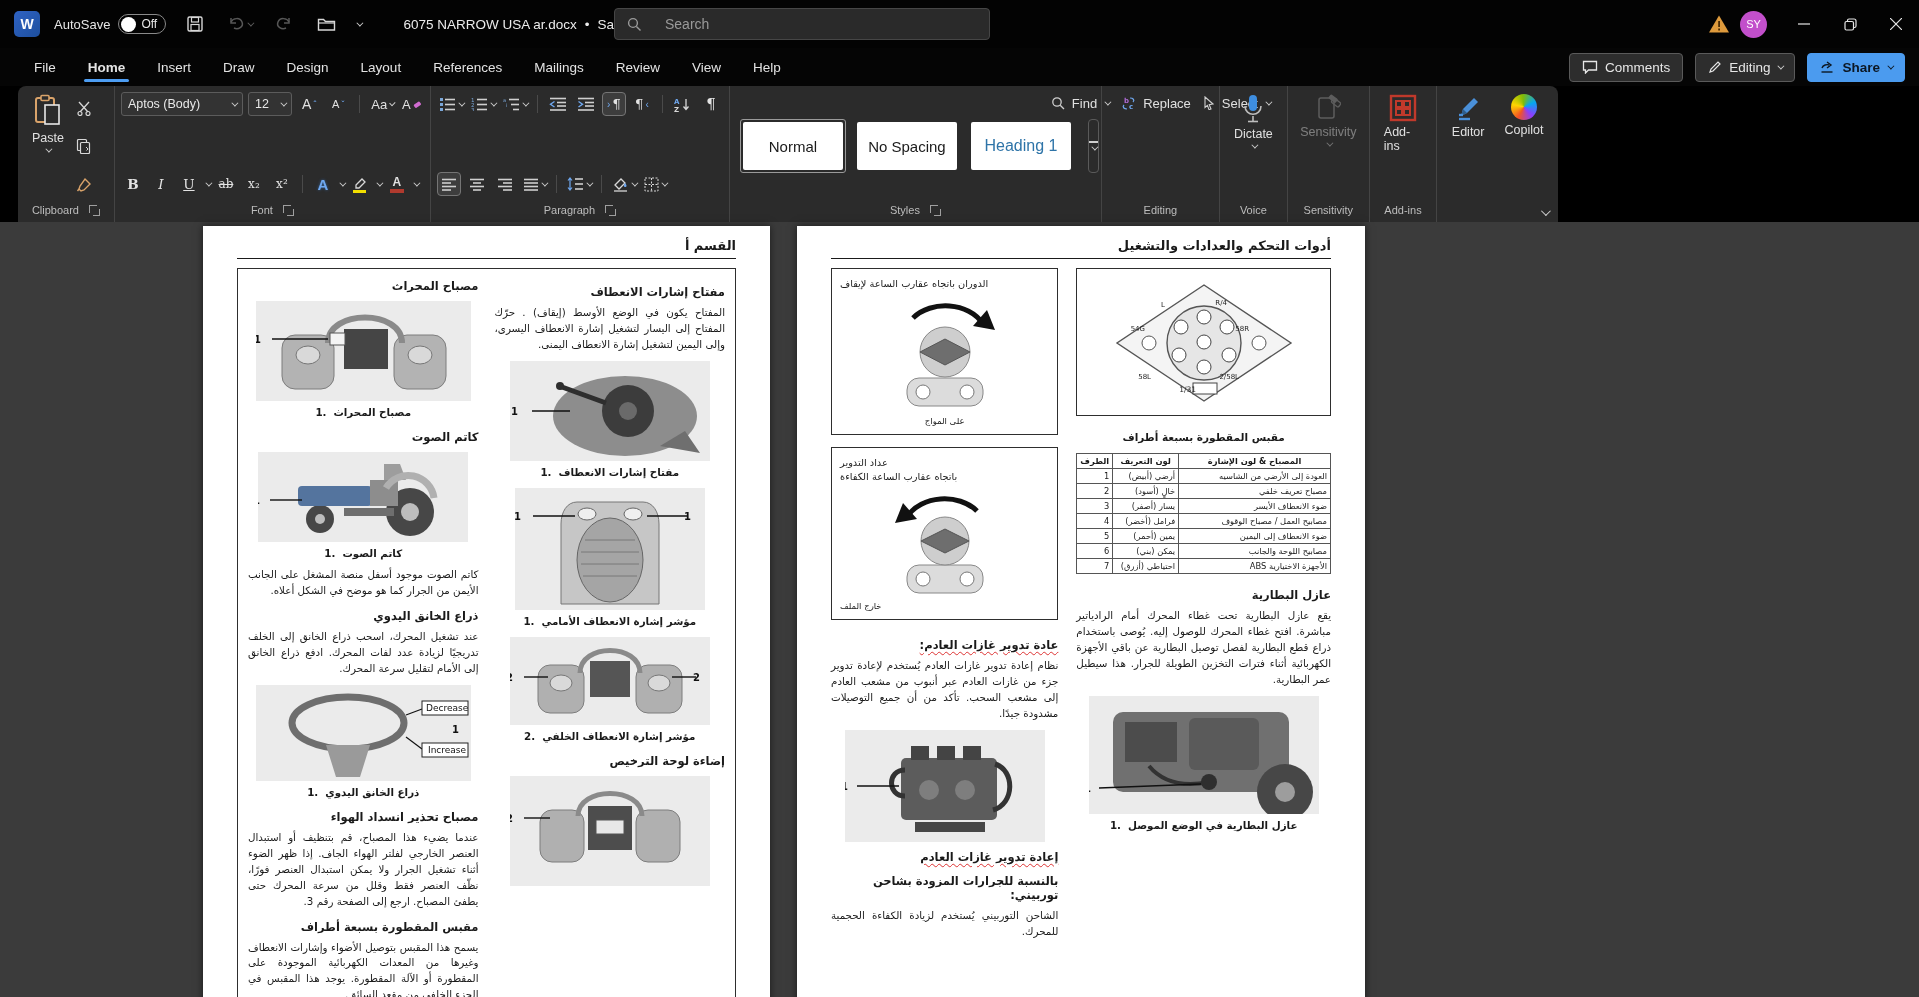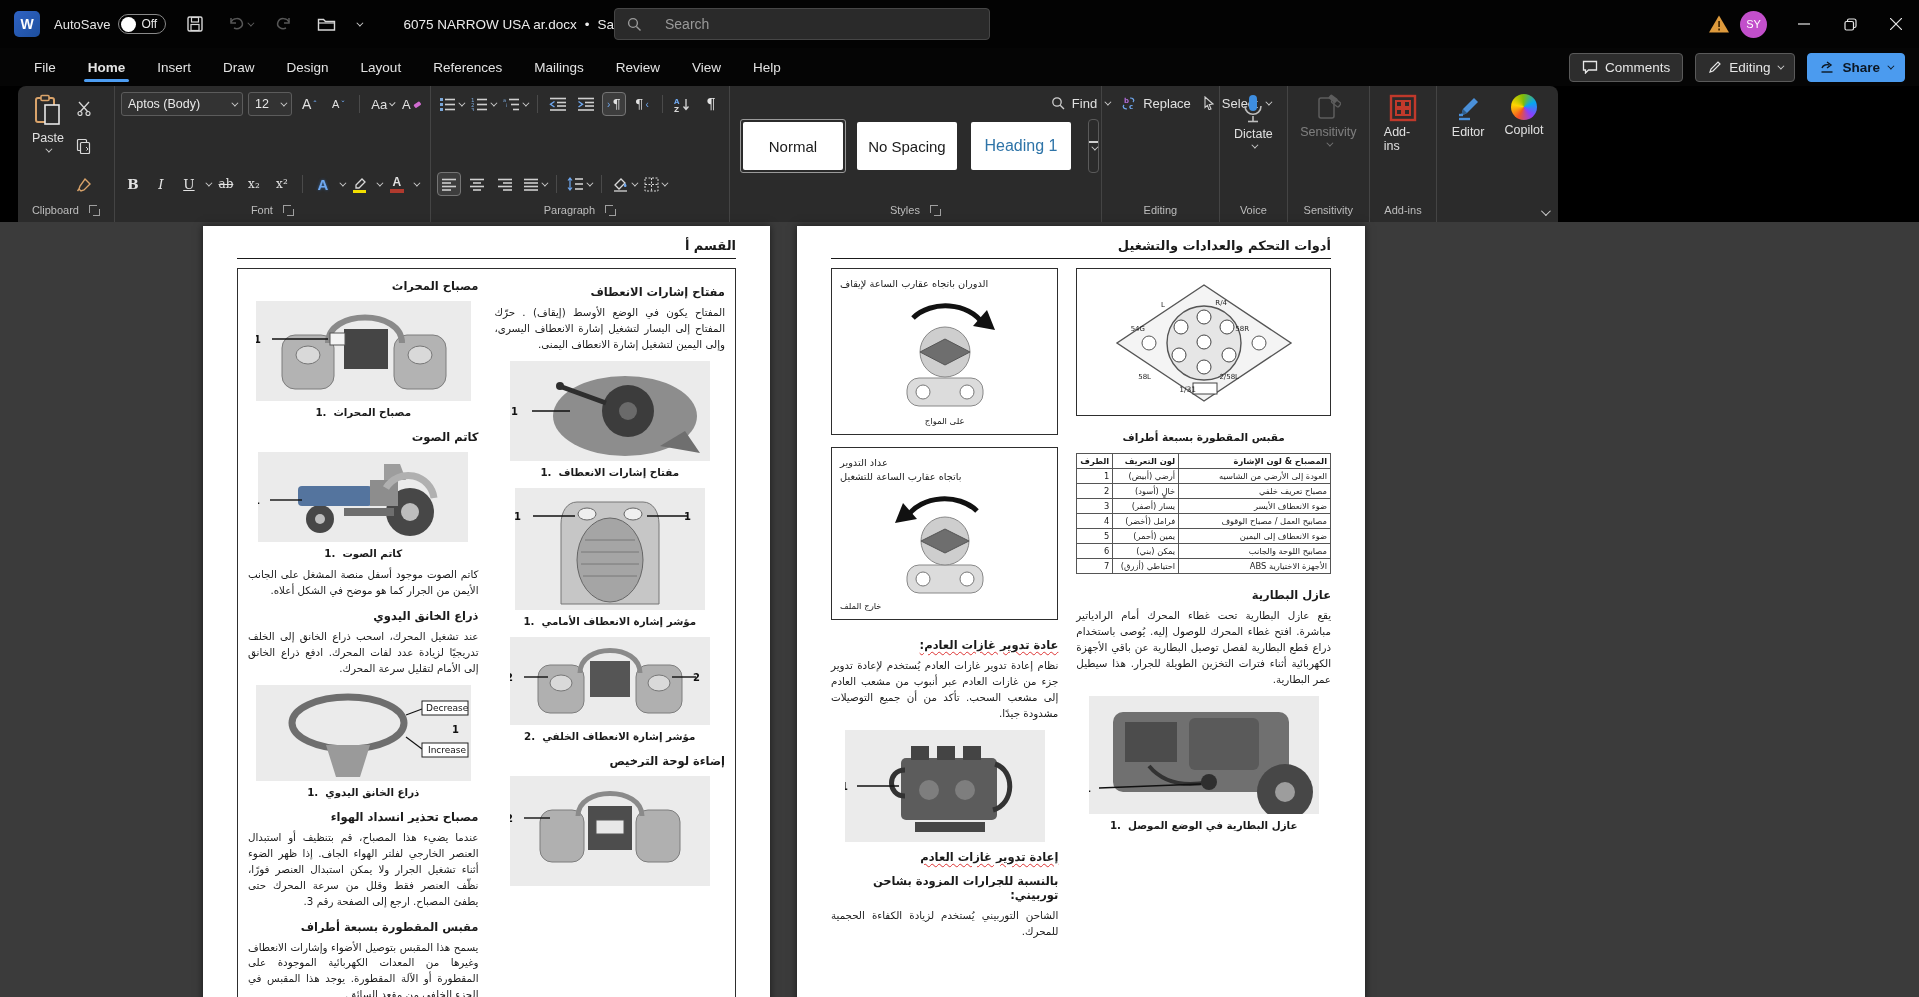--- a/index.html
+++ b/index.html
@@ -76,21 +76,21 @@
   .h { font-size:11.5px; font-weight:bold; text-align:right; margin:6px 0 4px; }
   .p { font-size:10.3px; line-height:1.55; text-align:justify; margin:2px 0 4px; }
   .cap { display:flex; direction:ltr; justify-content:center; gap:7px; font-size:10.3px; font-weight:bold; margin:3px 0 6px; }
   .fig { position:relative; background:#ebebeb; margin:4px auto 2px; }
   .misspell { text-decoration:underline wavy #d33; text-decoration-thickness:1px; text-underline-offset:2px; }
   .kbox { border:1.5px solid #2e2e2e; padding:8px; margin-bottom:12px; }
   .kbox .txt { font-size:9.8px; text-align:left; line-height:1.5; margin-bottom:2px; }
   .kbox .sub { font-size:8.5px; text-align:center; margin-top:2px; }
   .kbox .sub.left { text-align:left; }
   table.pins { border-collapse:collapse; width:100%; margin:4px 0 8px; }
-  table.pins th, table.pins td { border:1px solid #555; font-size:8.3px; padding:2px 3px; text-align:right; vertical-align:top; }
+  table.pins th, table.pins td { border:1px solid #555; font-size:8.3px; padding:2px 3px; vertical-align:top; }
   table.pins th { font-weight:bold; }
   .watermark { position:absolute; left:662px; top:528px; font-size:52px; font-weight:bold; color:rgba(215,215,215,.65); font-family:"DejaVu Sans",sans-serif; z-index:6; letter-spacing:4px; pointer-events:none; }
   svg text { font-family:"DejaVu Sans",sans-serif; }
 </style>
 </head>
 <body>
 
 <div class="titlebar">
   <div class="tb-left">
     <div class="word-logo">W</div>
@@ -875,21 +875,21 @@
               <circle cx="58" cy="96" r="7" fill="#fff" stroke="#777"></circle>
                 <circle cx="102" cy="96" r="7" fill="#fff" stroke="#777"></circle>
               <circle cx="80" cy="56" r="25" fill="#cecece" stroke="#888"></circle>
               <polygon points="55,56 80,43 105,56 80,69" fill="#6e6e6e" stroke="#555"></polygon>
             </svg>
           </div>
           <div class="sub">على المواج</div>
         </div>
 
         <div class="kbox">
-          <div class="txt"><span>عداد التدوير</span><br><span>باتجاه عقارب الساعة للتشغيل</span></div>
+          <div class="txt"><span>عداد التدوير</span><br><span>باتجاه عقارب الساعة الكفاءة</span></div>
           <div class="fig" style="width:160px;height:110px;background:#fff">
             <svg width="160" height="110" viewBox="0 0 160 110">
               <path d="M112 22 C94 4 56 6 42 28" fill="none" stroke="#111" stroke-width="5"></path>
               <polygon points="38,14 30,34 52,30" fill="#111"></polygon>
               <rect x="42" y="76" width="76" height="28" rx="12" fill="#dcdcdc" stroke="#888"></rect>
               <circle cx="58" cy="90" r="7" fill="#fff" stroke="#777"></circle>
                 <circle cx="102" cy="90" r="7" fill="#fff" stroke="#777"></circle>
               <circle cx="80" cy="52" r="24" fill="#cecece" stroke="#888"></circle>
               <polygon points="56,52 80,40 104,52 80,64" fill="#6e6e6e" stroke="#555"></polygon>
             </svg>

